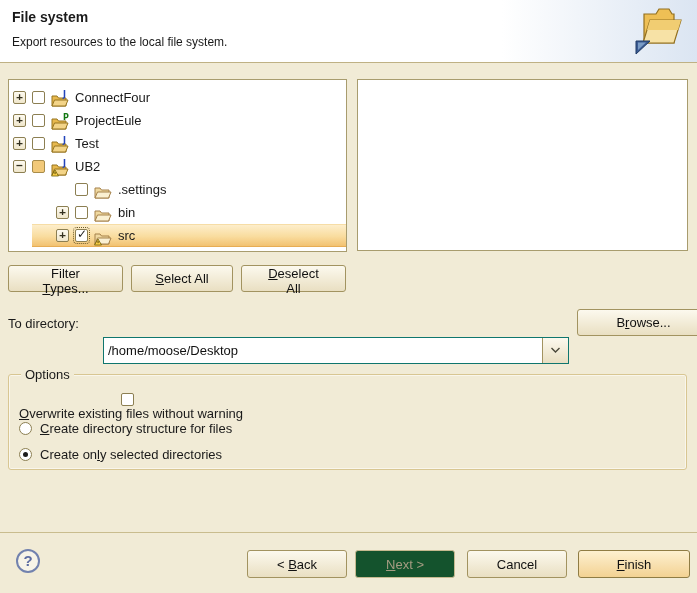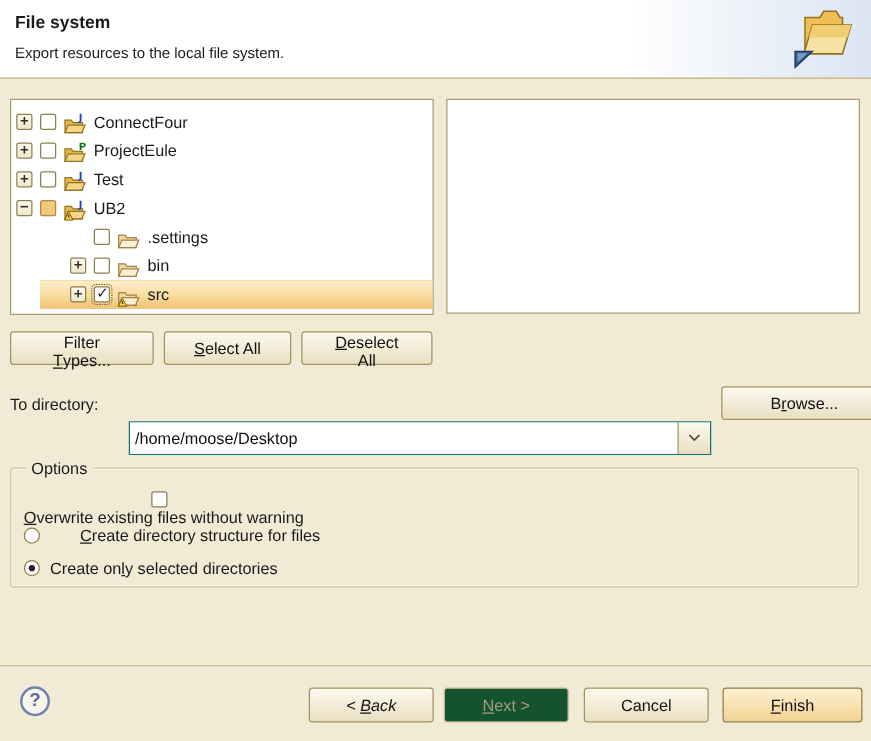--- a/index.html
+++ b/index.html
@@ -93,40 +93,40 @@
     box-sizing:border-box;border:1px solid #d8c692;border-radius:3px;
     box-shadow:inset 0 0 0 1px rgba(255,255,255,0.55);
     padding-left:20px;
   }
   .group-label{
     position:absolute;left:12px;top:-8px;background:#f1ebd6;padding:0 4px;
   }
   .opt-row{position:absolute;left:10px;display:flex;align-items:center;height:16px;}
   .opt-row .cb,.opt-row .radio{margin-right:8px;}
   .opt-overwrite{top:18px;flex-direction:column;}
-  .opt-structure{top:45px;gap:24px;}
+  .opt-structure{top:45px;}
   .opt-selected{top:71px;}
   .radio{
     width:13px;height:13px;box-sizing:border-box;flex:0 0 13px;
     border:1px solid #8c7f52;border-radius:50%;background:#fff;position:relative;
   }
   .radio[data-state="selected"]::after{
     content:"";position:absolute;left:3px;top:3px;width:5px;height:5px;
     border-radius:50%;background:#1c1c1c;
   }
   .opt-text .mn{text-decoration:underline;}
   
   .footer-sep{position:absolute;left:0;top:532px;width:697px;border-top:1px solid #c9bc8e;}
   .help{
     position:absolute;left:16px;top:549px;width:24px;height:24px;box-sizing:border-box;
     border:2px solid #7282ae;border-radius:50%;
     color:#5c6ca2;font:bold 15px/20px "Liberation Sans",sans-serif;
     text-align:center;background:rgba(255,255,255,0.45);
   }
-  .btn-back{left:247px;top:550px;width:100px;height:28px;font-style:italic;}
+  .btn-back{left:247px;top:550px;width:100px;height:28px;}
   .btn-next{left:355px;top:550px;width:100px;height:28px;
     background:#14532d;border-color:#c6ba90;color:#a59c82;}
   .btn-cancel{left:467px;top:550px;width:100px;height:28px;}
   .btn-finish{left:578px;top:550px;width:112px;height:28px;
     background:linear-gradient(#fdf0d0,#f3d293);border-color:#8f7c44;}
 </style>
 </head>
 <body>
 
 <div class="banner">

